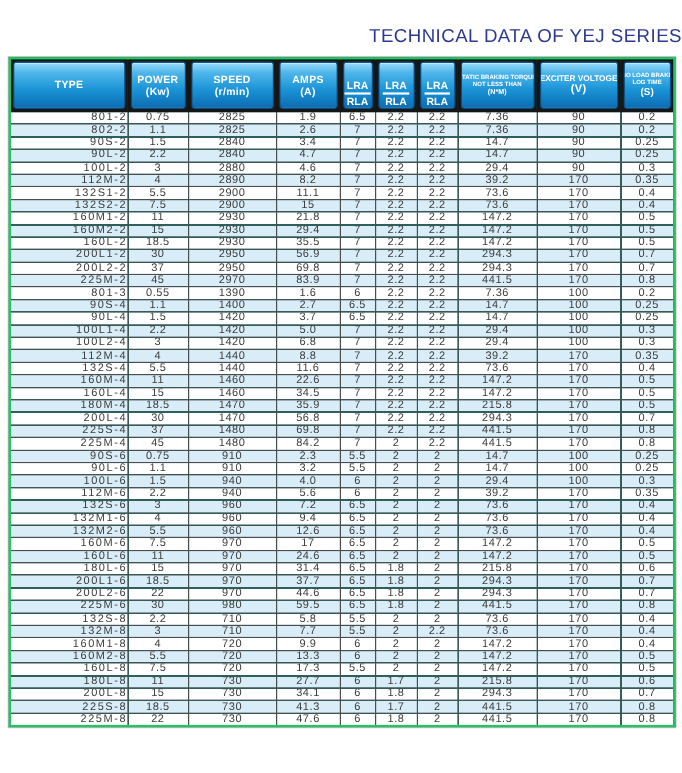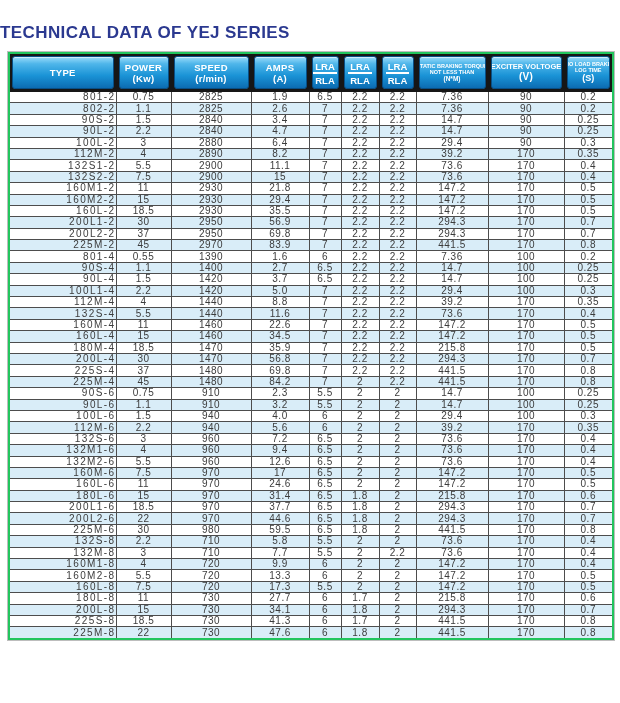--- a/index.html
+++ b/index.html
@@ -3,23 +3,23 @@
 <meta charset="utf-8">
 <title>TECHNICAL DATA OF YEJ SERIES</title>
 <style>
   html,body{margin:0;padding:0;}
   body{
     width:620px;height:703px;background:#ffffff;overflow:hidden;
     font-family:"Liberation Sans", sans-serif;
     -webkit-font-smoothing:antialiased;
   }
   .page-title{
-    text-align:left;
+    text-align:right;
     color:var(--title-color,#2b3990);
-    font-size:17px;font-weight:bold;letter-spacing:.4px;
+    font-size:17px;font-weight:normal;letter-spacing:.4px;
     margin:23px 0 9px 0;
   }
   table.yej{
     border-collapse:collapse;table-layout:fixed;
     margin-left:8px;width:604px;
     border:2px solid #22c55e;
     box-shadow:0 0 0 1px #bdbdbd;
     background:#0f766e;
   }
   
@@ -38,21 +38,21 @@
     display:flex;flex-direction:column;justify-content:center;align-items:center;
     text-align:center;overflow:hidden;
   }
   .hl{font-size:9.5px;line-height:11px;white-space:nowrap;letter-spacing:.3px;}
   .v-torque .hl{font-size:5.5px;line-height:6px;letter-spacing:0;}
   .v-torque .hl:last-child{font-size:6.5px;line-height:8px;}
   .v-voltage .hl:first-child{font-size:7.5px;line-height:9px;letter-spacing:0;text-align:center;}
   .v-voltage .hl:last-child{font-size:10px;line-height:12px;}
   .v-brake .hl{font-size:5.5px;line-height:6px;letter-spacing:0;}
   .v-brake .hl:last-child{font-size:9px;line-height:11px;}
-  .fr-top{font-size:9.5px;line-height:11px;border-bottom:2px solid #ffffff;padding:2px 2px 0 2px;}
+  .fr-top{font-size:9.5px;line-height:11px;border-bottom:2px solid #ffffff;padding:16px 2px 0 2px;}
   .fr-bot{font-size:9.5px;line-height:11px;padding-top:1px;}
   
   tbody td{
     border:1px solid var(--grid-color,#4d4d4d);
     height:10.4px;padding:0;text-align:center;vertical-align:middle;
     font-size:10px;line-height:10px;letter-spacing:.5px;
     color:var(--cell-text,#3c3c3c);
     background:#ffffff;overflow:hidden;white-space:nowrap;
   }
   tbody tr:nth-child(even) td{background:var(--row-alt,#d9edf8);}
@@ -187,21 +187,21 @@
           <td class="">2.2</td>
           <td class="">2.2</td>
           <td class="">14.7</td>
           <td class="">90</td>
           <td class="">0.25</td>
         </tr>
         <tr>
           <td class="col-type">100L-2</td>
           <td class="">3</td>
           <td class="">2880</td>
-          <td class="">6.4</td>
+          <td class="">4.6</td>
           <td class="">7</td>
           <td class="">2.2</td>
           <td class="">2.2</td>
           <td class="">29.4</td>
           <td class="">90</td>
           <td class="">0.3</td>
         </tr>
         <tr>
           <td class="col-type">112M-2</td>
           <td class="">4</td>
@@ -304,21 +304,21 @@
           <td class="">2970</td>
           <td class="">83.9</td>
           <td class="">7</td>
           <td class="">2.2</td>
           <td class="">2.2</td>
           <td class="">441.5</td>
           <td class="">170</td>
           <td class="">0.8</td>
         </tr>
         <tr>
-          <td class="col-type">801-4</td>
+          <td class="col-type">801-3</td>
           <td class="">0.55</td>
           <td class="">1390</td>
           <td class="">1.6</td>
           <td class="">6</td>
           <td class="">2.2</td>
           <td class="">2.2</td>
           <td class="">7.36</td>
           <td class="">100</td>
           <td class="">0.2</td>
         </tr>
@@ -344,20 +344,32 @@
           <td class="">2.2</td>
           <td class="">14.7</td>
           <td class="">100</td>
           <td class="">0.25</td>
         </tr>
         <tr>
           <td class="col-type">100L1-4</td>
           <td class="">2.2</td>
           <td class="">1420</td>
           <td class="">5.0</td>
+          <td class="">7</td>
+          <td class="">2.2</td>
+          <td class="">2.2</td>
+          <td class="">29.4</td>
+          <td class="">100</td>
+          <td class="">0.3</td>
+        </tr>
+        <tr>
+          <td class="col-type">100L2-4</td>
+          <td class="">3</td>
+          <td class="">1420</td>
+          <td class="">6.8</td>
           <td class="">7</td>
           <td class="">2.2</td>
           <td class="">2.2</td>
           <td class="">29.4</td>
           <td class="">100</td>
           <td class="">0.3</td>
         </tr>
         <tr>
           <td class="col-type">112M-4</td>
           <td class="">4</td>

